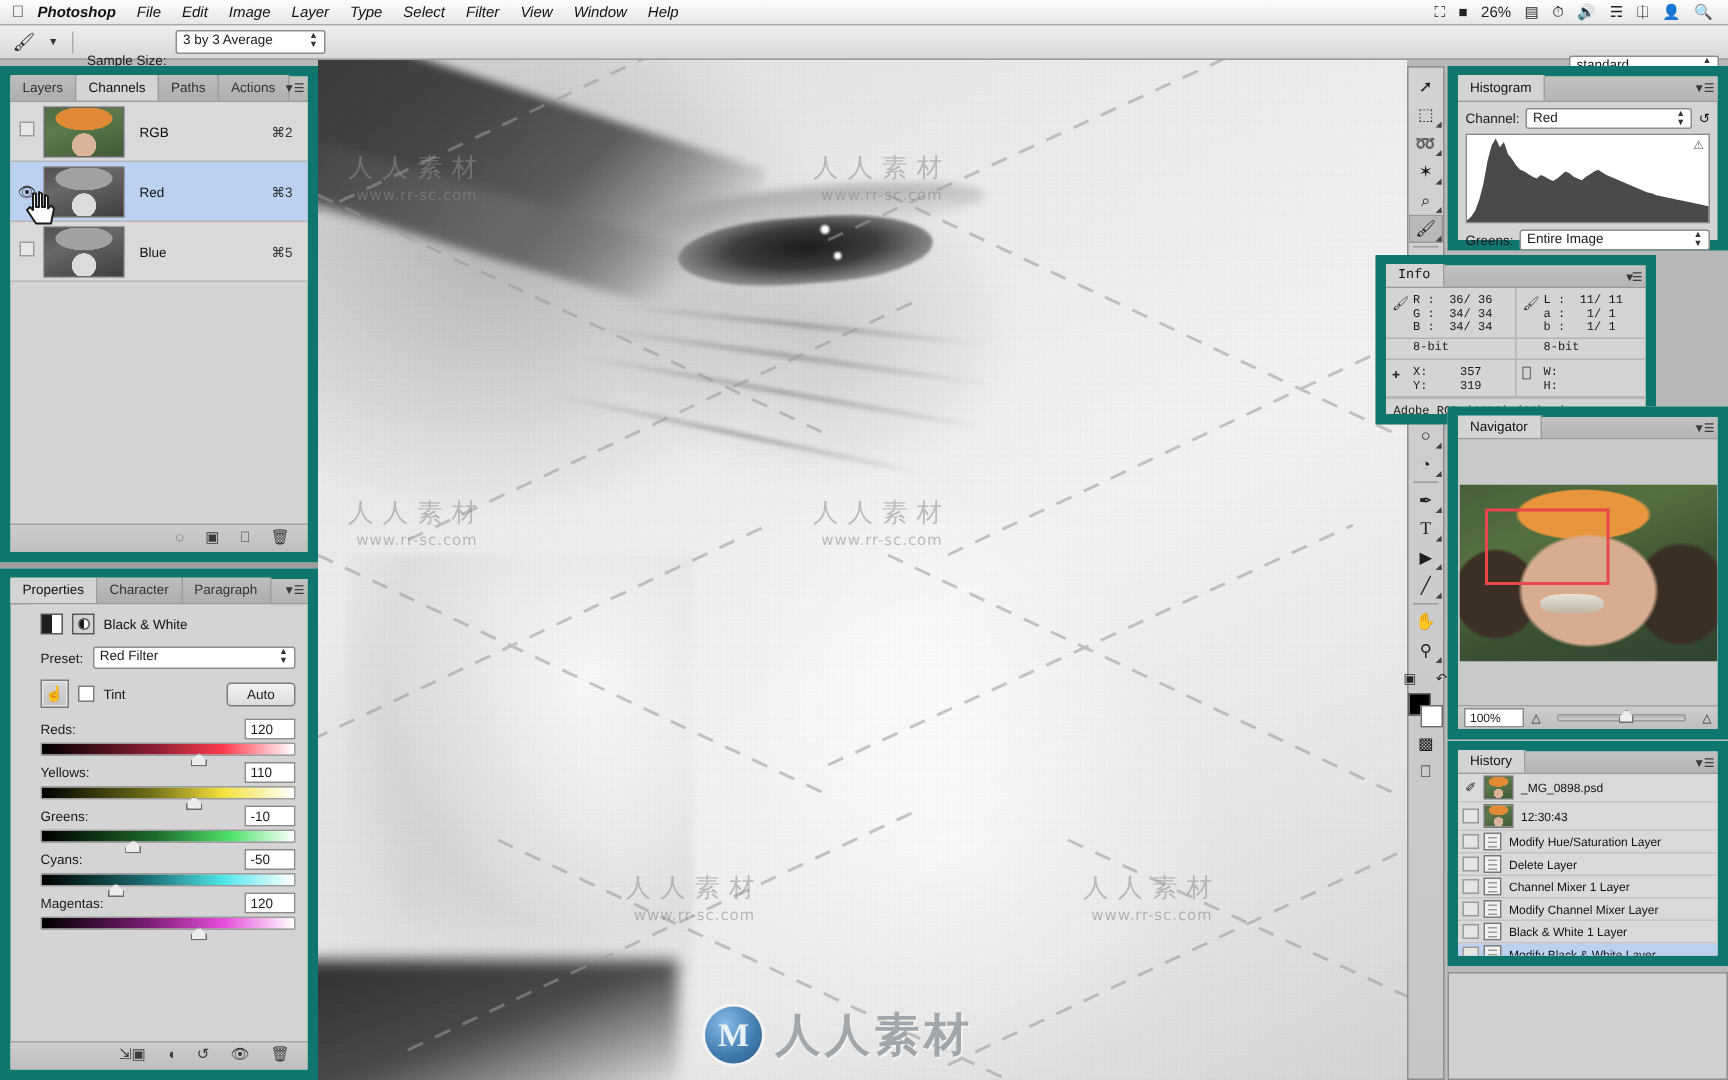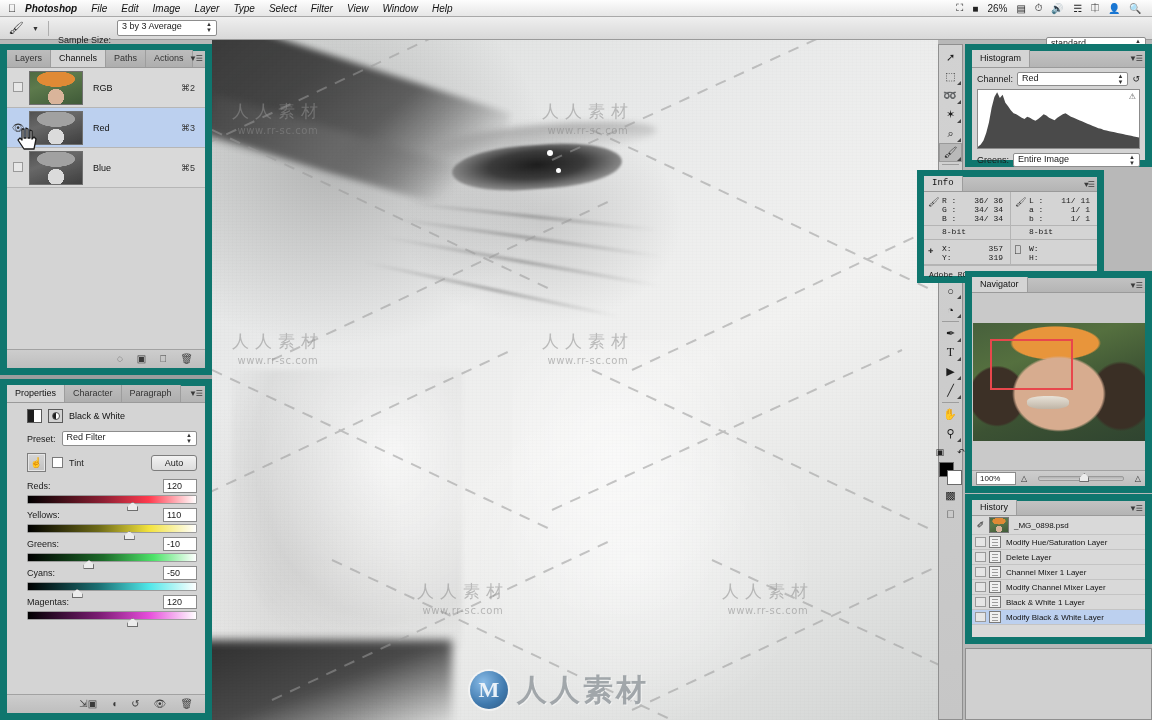--- a/index.html
+++ b/index.html
@@ -273,21 +273,21 @@
   .hg-src .combo { flex:1; height:14px; }
 
   #info { left:917px; top:170px; width:187px; height:113px;font-family:Liberation Mono, monospace; }
   .info-body { position:absolute; left:0; top:15px; right:0; bottom:0; background:#d4d4d4; font-size:8px; }
   .info-grid { display:flex; border-bottom:1px solid #b4b4b4; }
   .info-cell { flex:1; display:flex; padding:4px 3px 2px 4px; position:relative; }
   .info-cell + .info-cell { border-left:1px solid #b4b4b4; }
   .info-ico { width:14px; font-size:9px; color:#333; padding-top:1px; }
   .info-keys { width:16px; }
   .info-keys div, .info-vals div { line-height:9px; }
-  .info-vals { flex:1; text-align:right; padding-right:4px; }
+  .info-vals { flex:1; text-align:center; padding-right:4px; }
   .info-bit { font-size:8px; padding:1px 0 3px 18px; }
   .info-foot { padding:4px 5px; font-size:8px; border-top:1px solid #b4b4b4; }
 
   #navigator { left:965px; top:271px; width:187px; height:222px; }
   .nav-body { position:absolute; left:0; top:15px; right:0; bottom:16px; background:#c9c9c9; display:flex; align-items:center; justify-content:center; }
   .nav-img { width:172px; height:118px; position:relative; overflow:hidden; }
   .nav-photo {
     position:absolute; inset:0;
     background:
       radial-gradient(ellipse 44% 52% at 50% 60%, #d7ac8f 0 58%, rgba(215,172,143,0) 62%),
@@ -757,20 +757,27 @@
       <span class="panel-menu">▼☰</span>
     </div>
     <div class="hist-body">
       <div class="hist-row" style="height:19px">
         <span class="hist-chk brush">✐</span>
         <span class="hist-thumb" style="height:16px">
             <span class="thumb-color"></span>
           </span>
         <span class="hist-label">_MG_0898.psd</span>
       </div>
+      <div class="hist-row" style="height:19px">
+        <span class="hist-chk"></span>
+        <span class="hist-thumb" style="height:16px">
+            <span class="thumb-color"></span>
+          </span>
+        <span class="hist-label">12:30:43</span>
+      </div>
       <div class="hist-row">
         <span class="hist-chk"></span>
         <span class="hist-doc"></span>
         <span class="hist-label">Modify Hue/Saturation Layer</span>
       </div>
       <div class="hist-row">
         <span class="hist-chk"></span>
         <span class="hist-doc"></span>
         <span class="hist-label">Delete Layer</span>
       </div>

